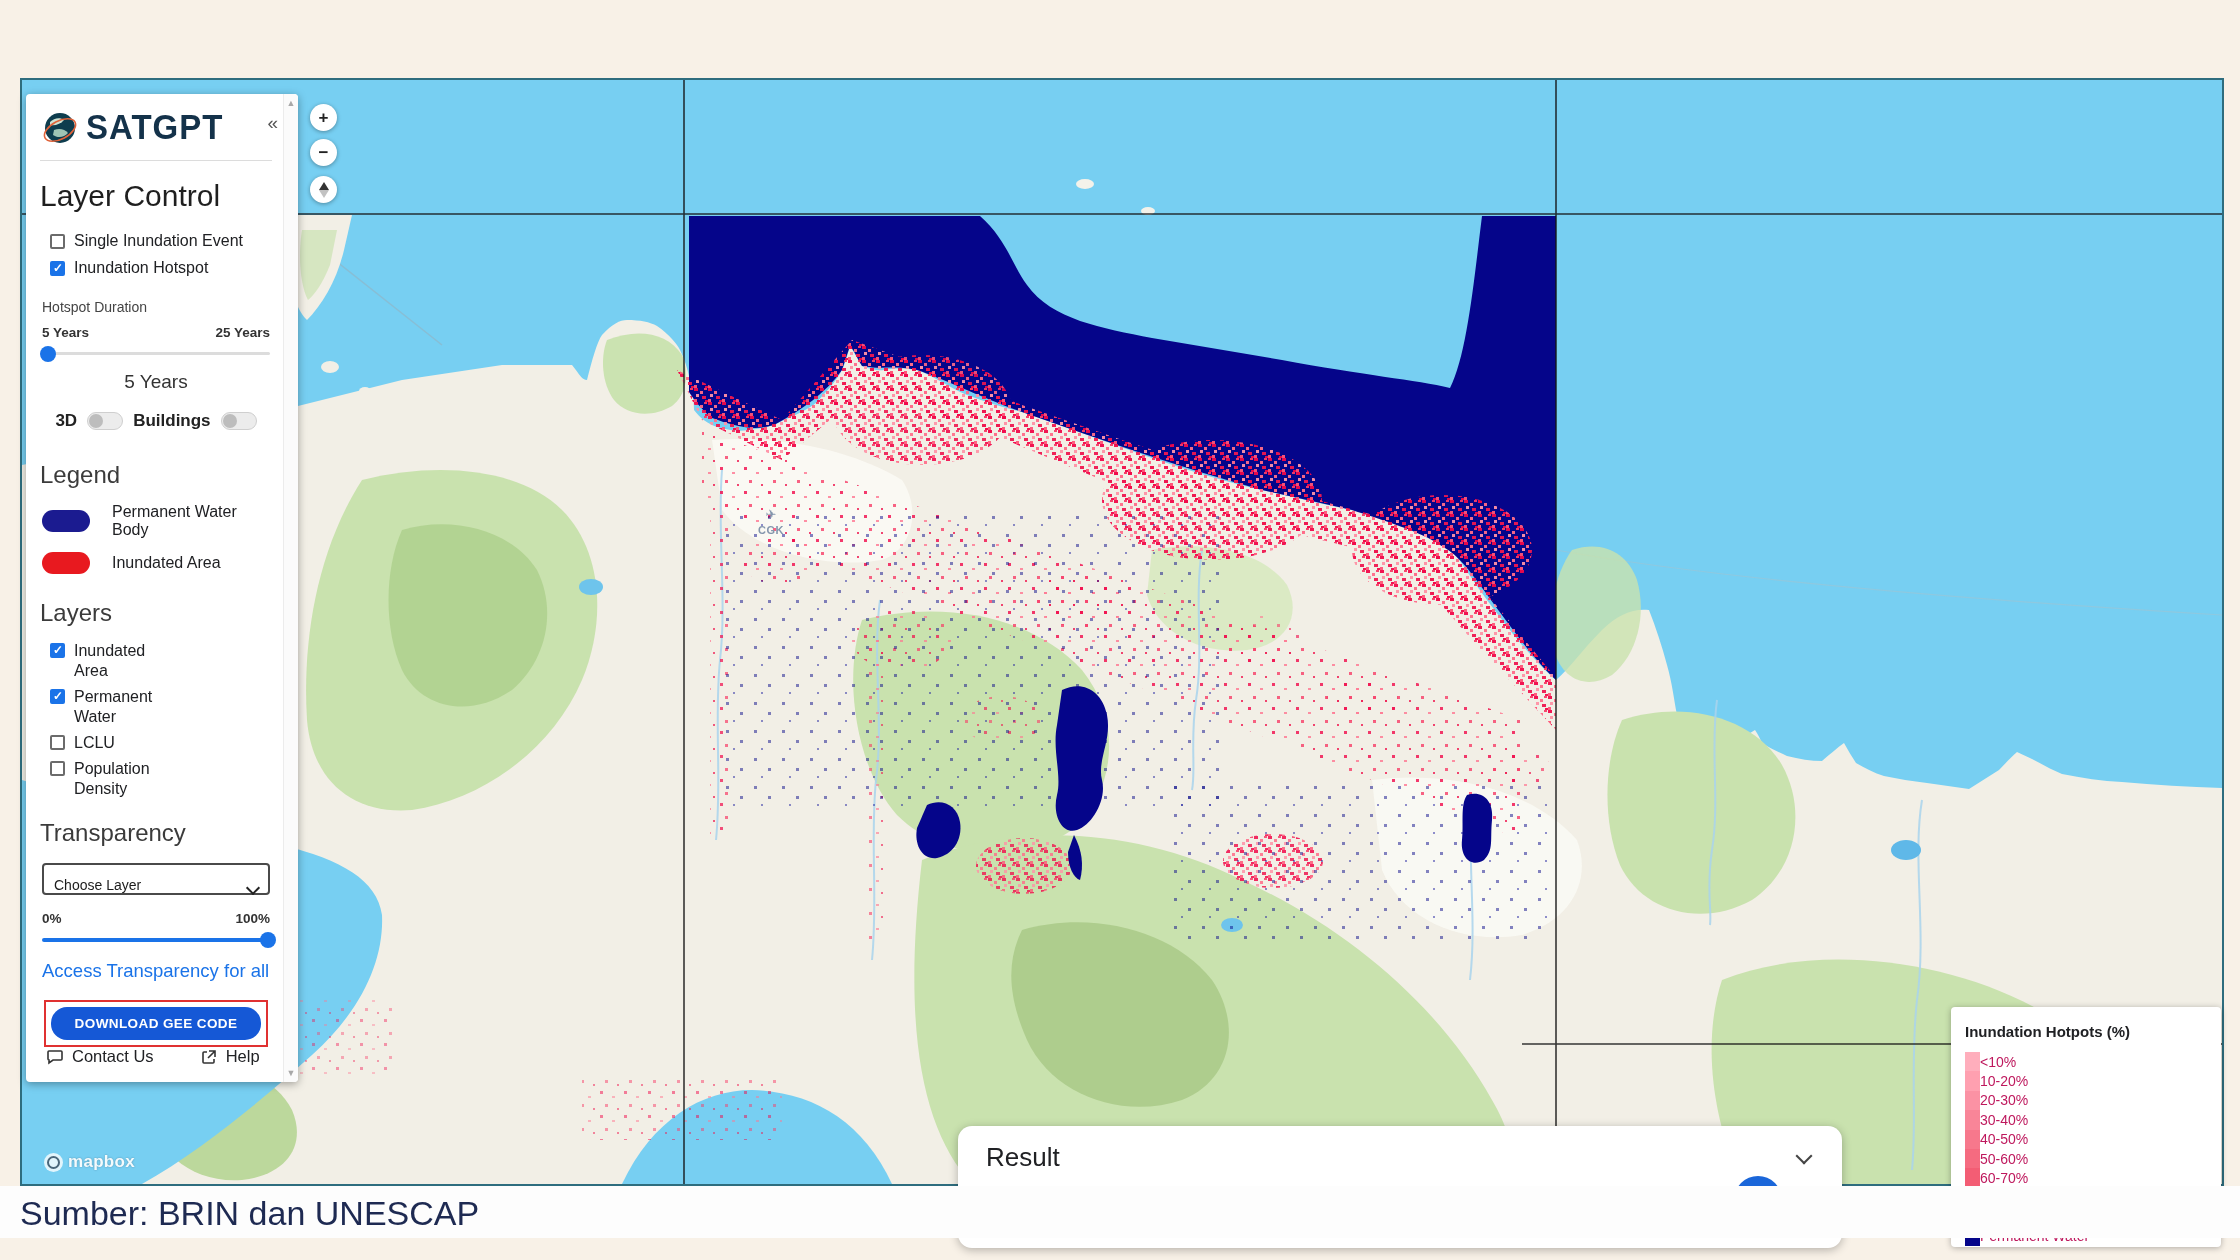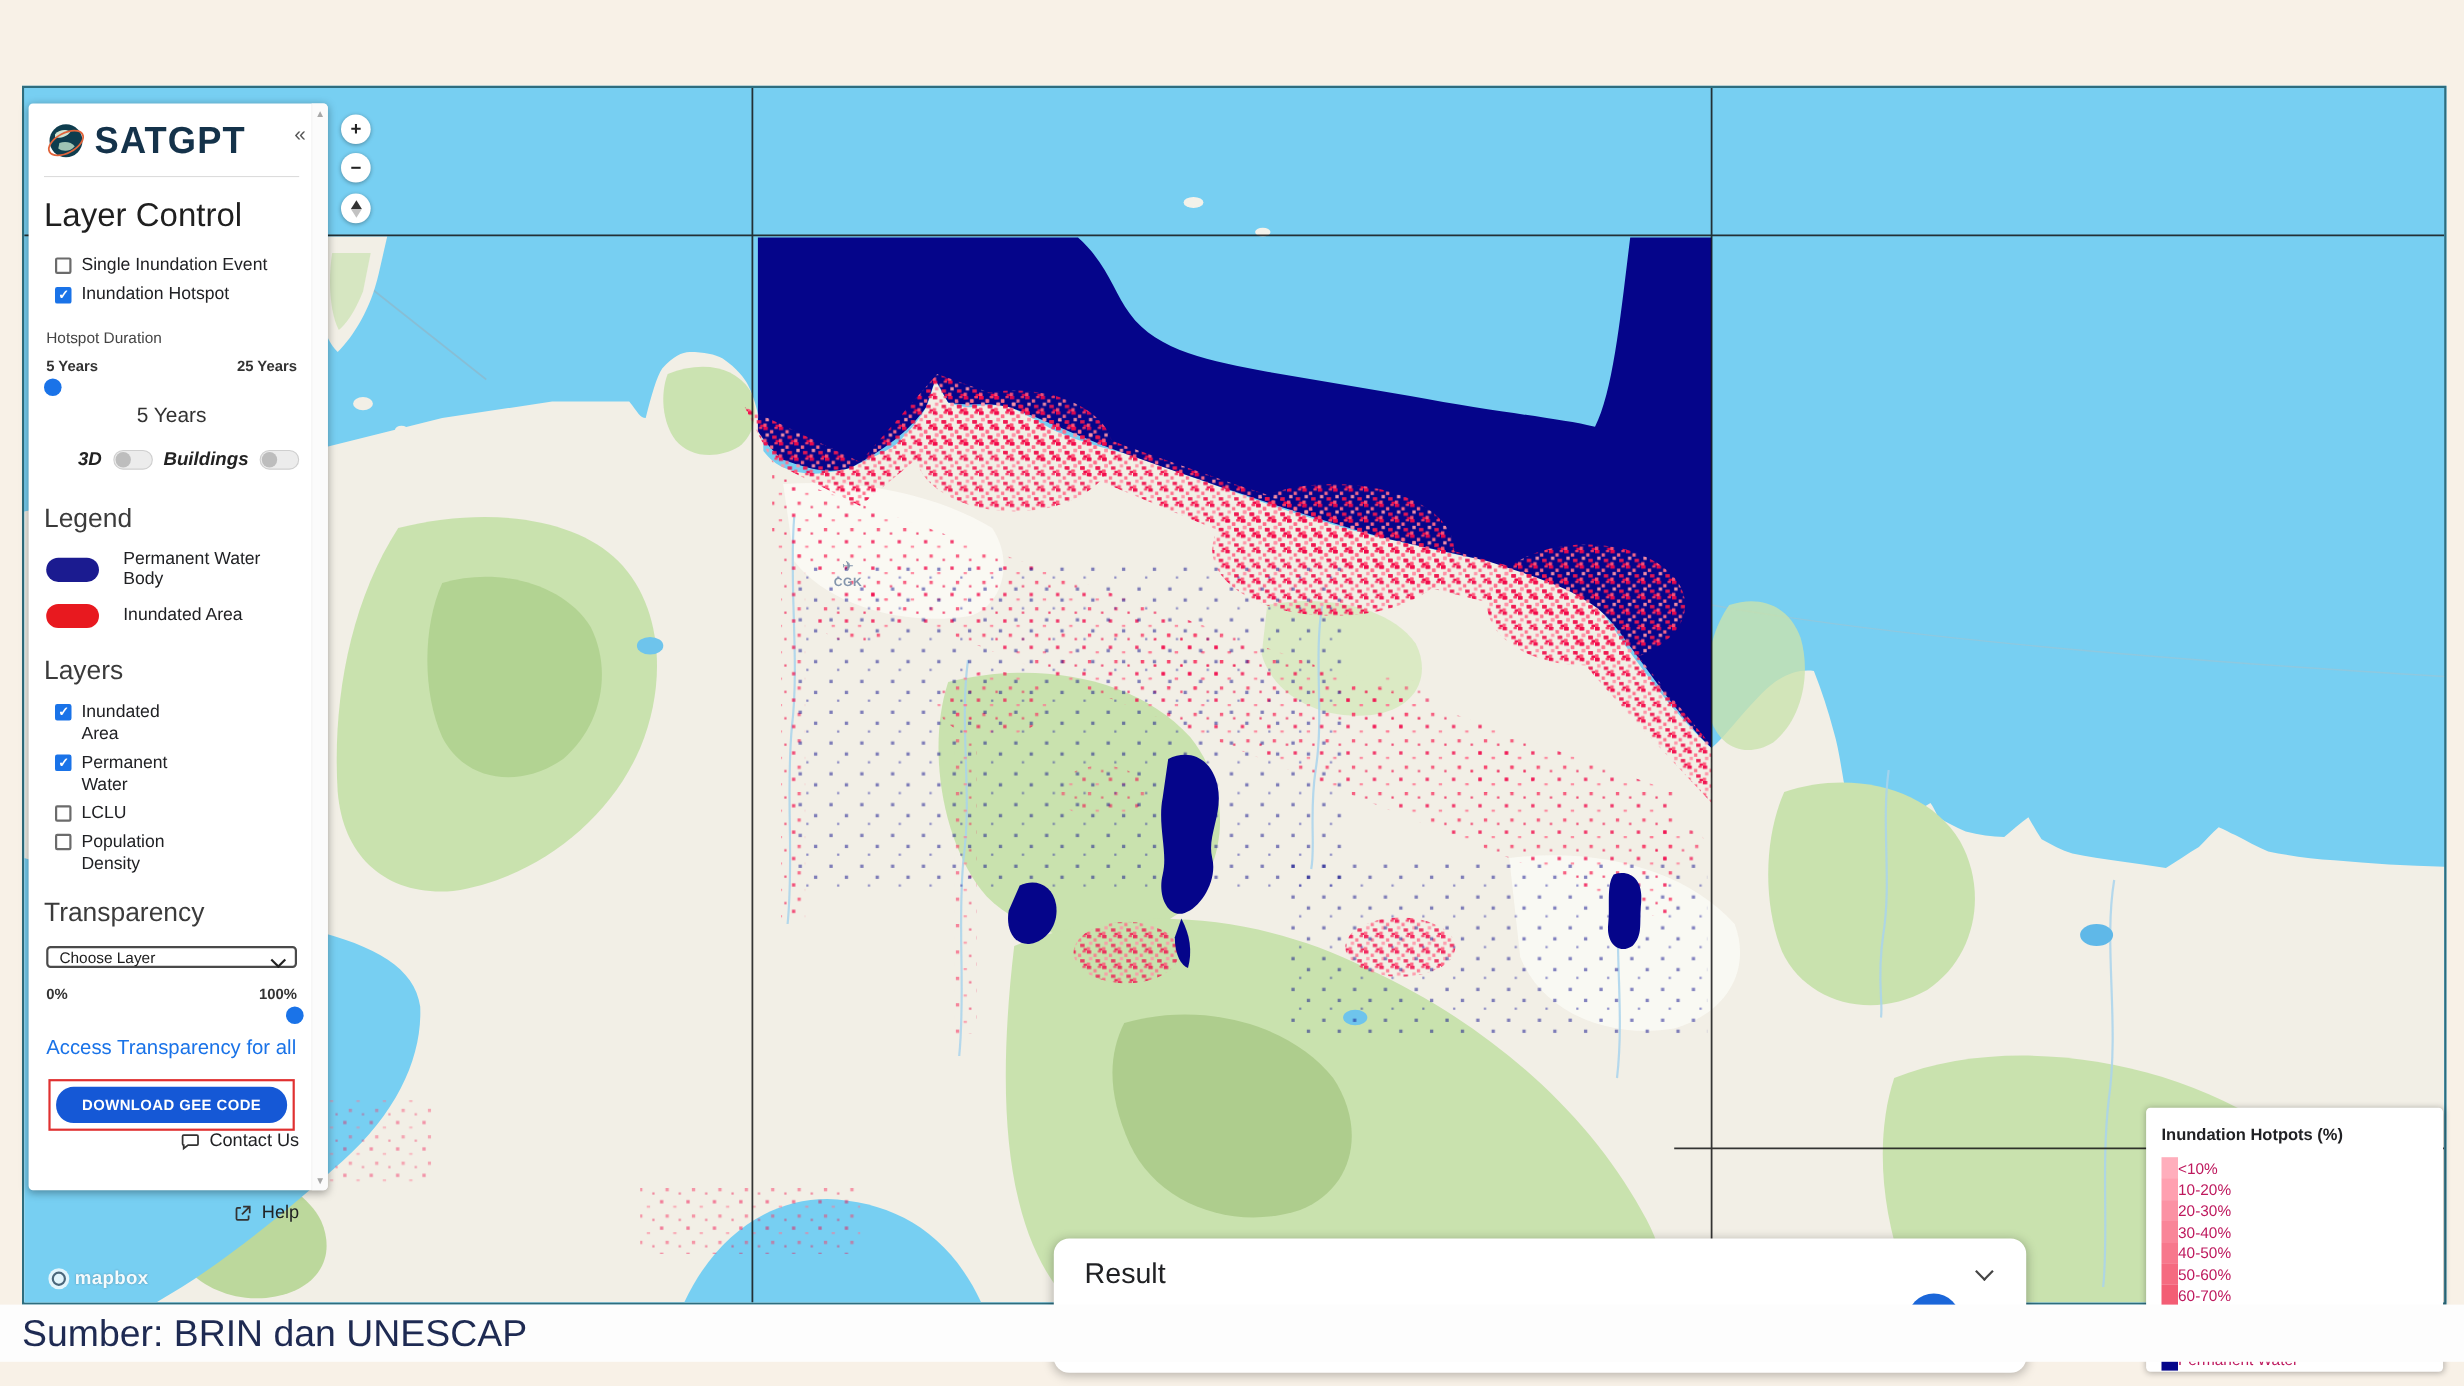--- a/index.html
+++ b/index.html
@@ -24,41 +24,41 @@
   .cb{width:15px;height:15px;border:2px solid #6b6b6b;border-radius:2px;box-sizing:border-box;flex:0 0 15px;background:#fff;position:relative;}
   .cb.on{background:#1a73e8;border-color:#1a73e8;}
   .cb.on::after{content:"✓";position:absolute;left:1px;top:-2px;color:#fff;font-size:12px;font-weight:bold;}
   .cb-label{font-size:16px;margin-left:9px;line-height:20px;}
   .small-label{font-size:14px;color:#444;margin:14px 0 10px 2px;}
   .range-labels{display:flex;justify-content:space-between;font-size:13.5px;font-weight:bold;color:#333;margin:0 2px 6px 2px;}
   .track{position:relative;height:4px;background:#dcdcdc;border-radius:2px;margin:6px 2px 0 2px;}
   .track.blue{height:5px;background:#1a73e8;}
   .thumb{position:absolute;top:50%;width:16px;height:16px;border-radius:50%;background:#1a73e8;transform:translate(-50%,-50%);}
   .value-center{text-align:center;font-size:19px;color:#333;margin:16px 0 14px 0;}
-  .toggle-row{display:flex;align-items:center;justify-content:flex-end;gap:10px;margin:4px 0 18px 0;font-style:italic;}
+  .toggle-row{display:flex;align-items:center;justify-content:center;gap:10px;margin:4px 0 18px 0;}
   .tg-label{font-size:17px;font-weight:bold;color:#222;}
   .toggle{width:36px;height:18px;border-radius:9px;background:#ececec;border:1px solid #cfcfcf;position:relative;box-sizing:border-box;}
   .knob{position:absolute;left:1px;top:1px;width:14px;height:14px;border-radius:50%;background:#bdbdbd;}
   .sec-title{font-size:24px;color:#3b3b3b;font-weight:400;margin:12px 0 14px 0;}
   .leg-row{display:flex;align-items:center;margin:0 0 13px 2px;}
   .leg-pill{width:48px;height:22px;border-radius:11px;flex:0 0 48px;}
   .leg-label{font-size:16px;margin-left:22px;}
   .layers-grid{display:flex;margin-left:10px;gap:4px;}
   .layers-col{display:flex;flex-direction:column;gap:6px;}
   .layers-col .item{display:flex;align-items:flex-start;}
   .layers-col .cb{margin-top:2px;}
   .layers-col .cb-label{width:82px;}
   .select{display:flex;align-items:flex-end;justify-content:space-between;border:2px solid #4a4a4a;border-radius:4px;
     height:32px;padding:0 10px;margin:2px 2px 16px 2px;font-size:14px;color:#1c1c1c;background:#fff;}
   .select .chev{width:8px;height:8px;border-right:2.5px solid #222;border-bottom:2.5px solid #222;transform:rotate(45deg);margin-top:-4px;}
   .reset-link{font-size:18.5px;color:#1a73e8;font-weight:500;margin:18px 0 16px 2px;}
   .red-box{border:2px solid #e03131;padding:5px;align-self:center;margin-top:2px;}
   .gee-btn{background:#1558d6;color:#fff;border:none;border-radius:16px;font-size:13.5px;font-weight:bold;
     letter-spacing:.4px;padding:9px 24px;font-family:"Liberation Sans",sans-serif;}
-  .sb-footer{margin-top:auto;display:flex;align-items:flex-end;gap:46px;margin-left:6px;flex-direction:column;}
+  .sb-footer{margin-top:auto;display:flex;align-items:center;gap:46px;margin-left:6px;}
   .sb-footer .fitem{display:flex;align-items:center;gap:8px;font-size:16.5px;color:#202124;}
 
   
   .zoom-btn{position:absolute;width:27px;height:27px;border-radius:50%;background:#fff;box-shadow:0 1px 4px rgba(0,0,0,.35);
     display:flex;align-items:center;justify-content:center;font-size:17px;font-weight:bold;color:#222;}
   .compass-up{width:0;height:0;border-left:5px solid transparent;border-right:5px solid transparent;border-bottom:8px solid #333;}
   .compass-dn{width:0;height:0;border-left:5px solid transparent;border-right:5px solid transparent;border-top:8px solid #c2c2c2;}
   .mapbox-logo{position:absolute;display:flex;align-items:center;gap:5px;opacity:.92;}
   .mapbox-logo .ring{width:19px;height:19px;border-radius:50%;background:#fff;opacity:.85;display:flex;align-items:center;justify-content:center;}
   .mapbox-logo .ring i{width:9px;height:9px;border:2.5px solid #3f4a5a;border-radius:50%;display:block;}

